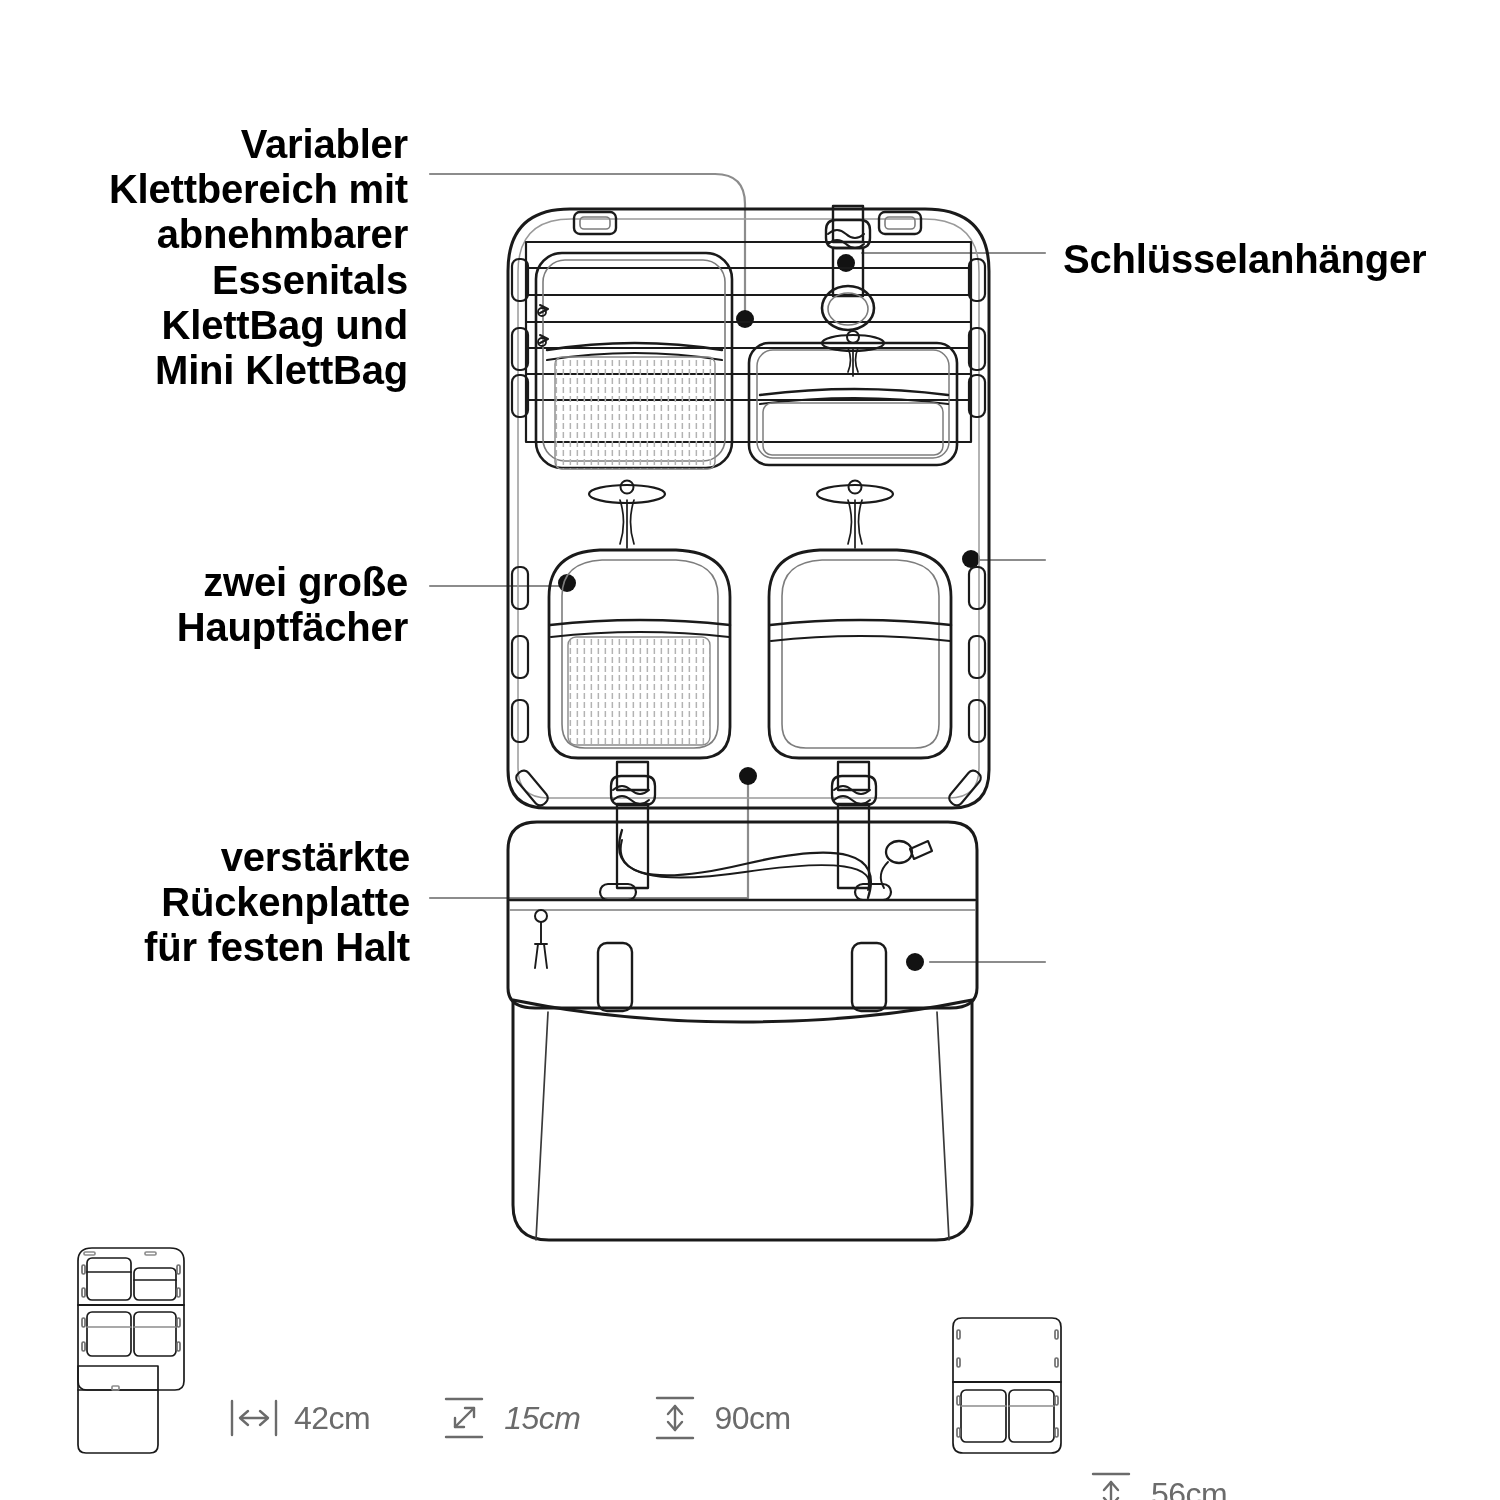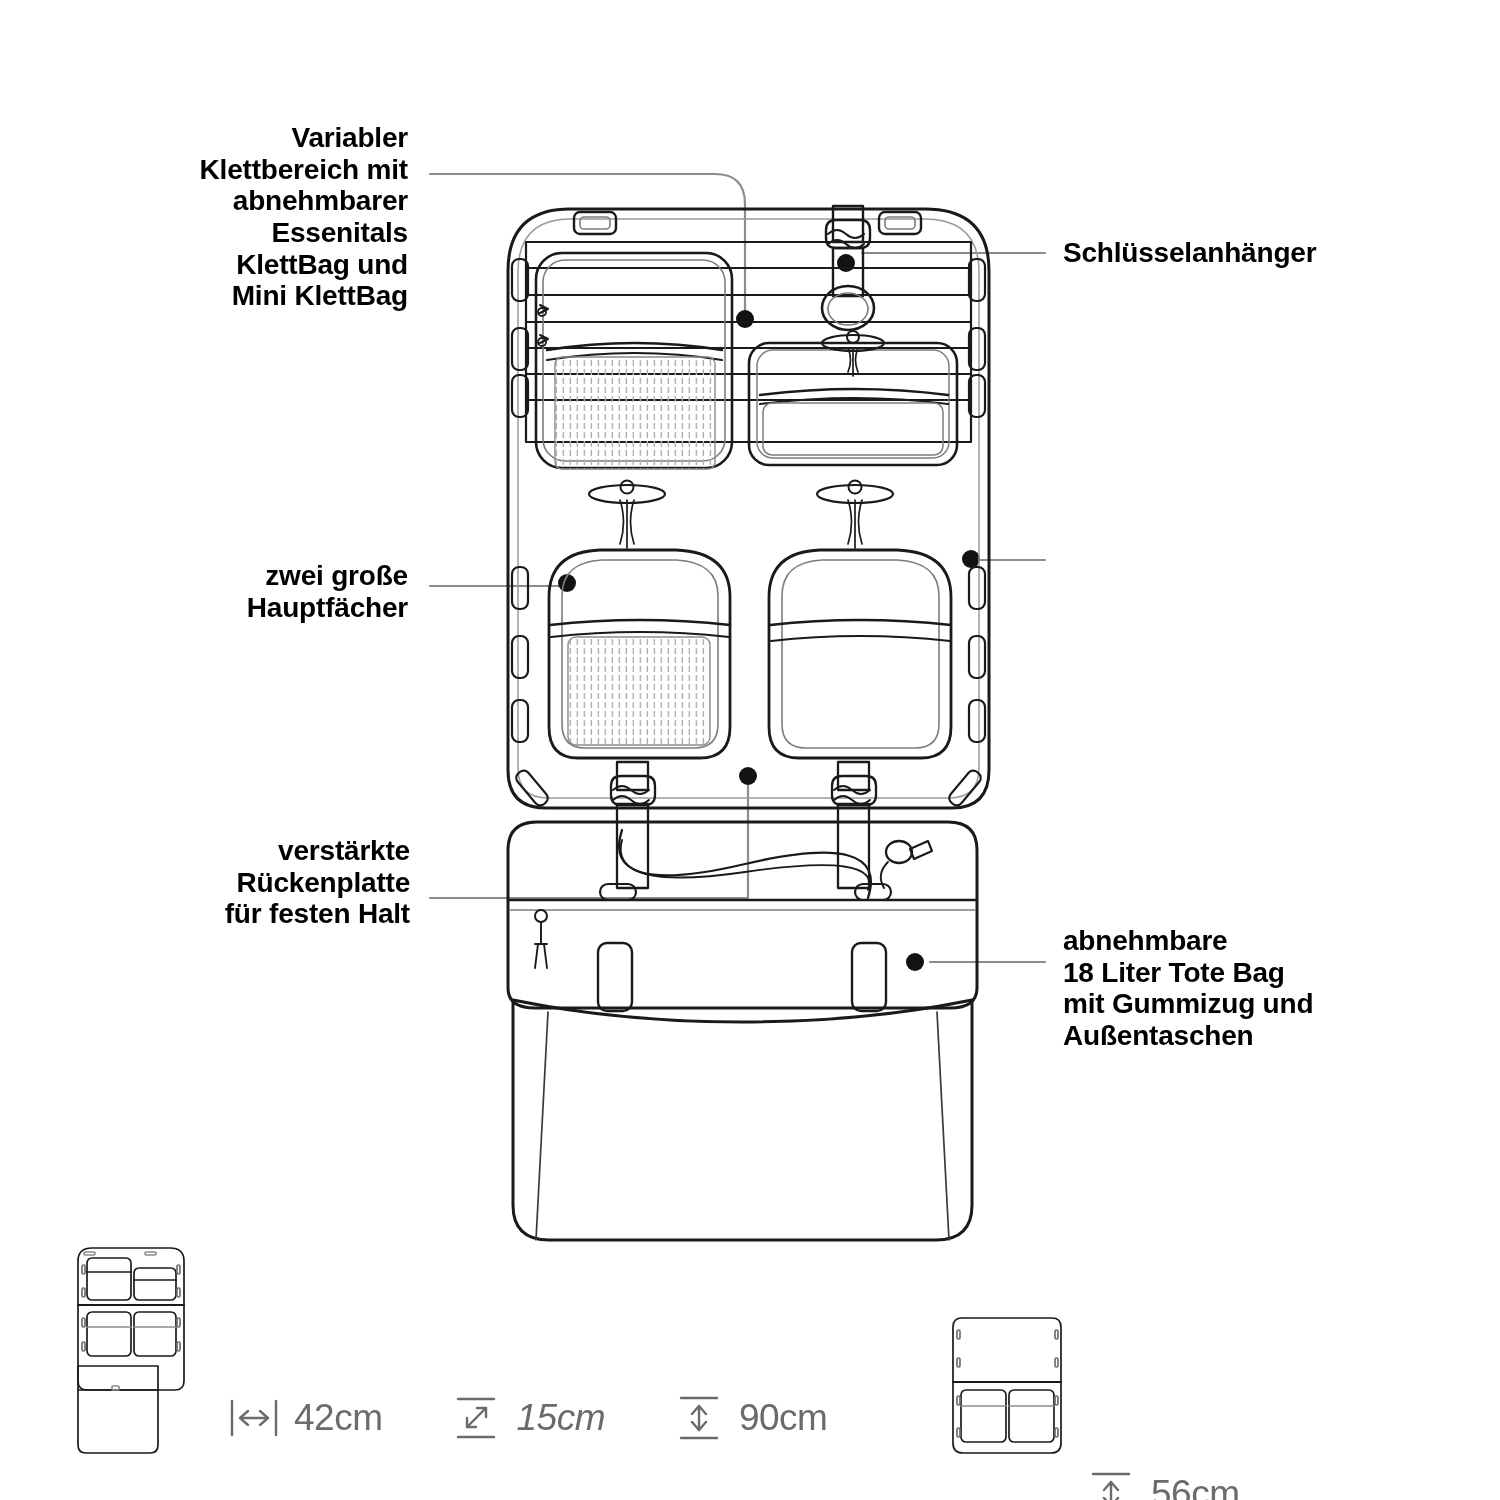--- a/index.html
+++ b/index.html
@@ -14,41 +14,41 @@
     position: relative;
     width: 1500px;
     height: 1500px;
     background: #ffffff;
     overflow: hidden;
   }
   .callout {
     position: absolute;
     font-weight: bold;
     color: #000000;
-    font-size: 28px;
+    font-size: 40px;
     line-height: 1.13;
     letter-spacing: -0.2px;
     white-space: pre-line;
   }
   .callout.right { text-align: left; }
   .callout.left  { text-align: right; }
 
   #svg-art {
     position: absolute;
     left: 0; top: 0;
     width: 1500px;
     height: 1500px;
   }
 
   .dimrow {
     position: absolute;
     display: flex;
     align-items: flex-start;
     color: #6b6b6b;
-    font-size: 37px;
+    font-size: 32px;
     font-weight: normal;
   }
   .dimitem {
     display: flex;
     align-items: center;
   }
   .dimitem .dval {
     margin-left: 14px;
     color: #6b6b6b;
     letter-spacing: -0.5px;
@@ -70,24 +70,20 @@
   <div class="callout left" style="left:80px; top:560px; width:328px;">zwei große
 Hauptfächer</div>
 
   <div class="callout right" style="left:1063px; top:237px; width:420px;">Schlüsselanhänger</div>
 
   <div class="callout left" style="left:60px; top:835px; width:350px;">verstärkte
 Rückenplatte
 für festen Halt</div>
 
 
-  <div class="callout right" style="left:1063px; top:925px; width:430px;">abnehmbare
-18 Liter Tote Bag
-mit Gummizug und
-Außentaschen</div>
 
   <svg id="svg-art" viewBox="0 0 1500 1500">
     <defs>
       <pattern id="meshpat" width="7" height="9" patternUnits="userSpaceOnUse">
         <rect x="2.6" y="0" width="1.5" height="6" fill="#b3b3b3"></rect>
       </pattern>
       <clipPath id="clipMeshTop">
         <rect x="555" y="355" width="160" height="115" rx="6"></rect>
       </clipPath>
     </defs>

